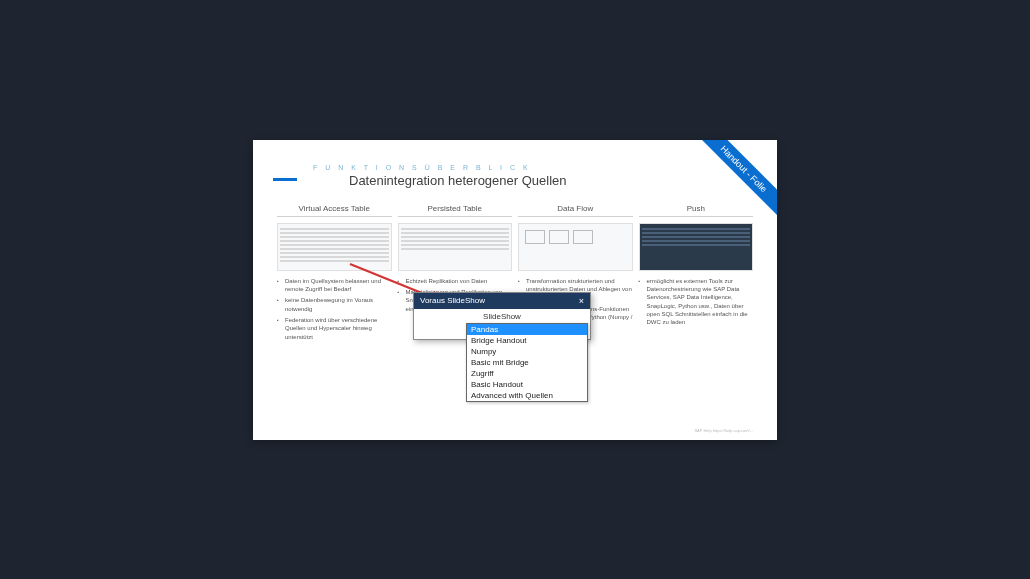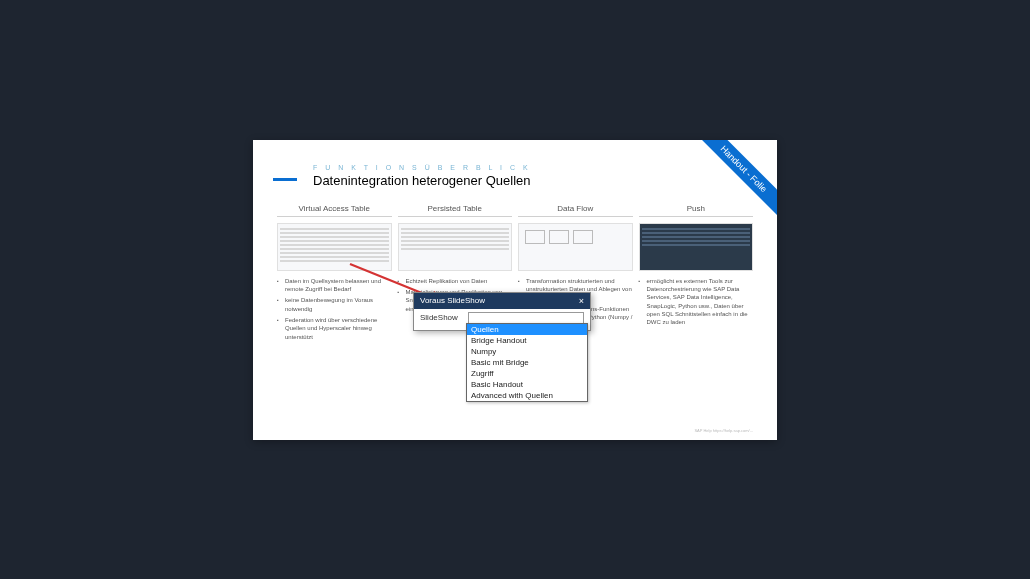--- a/index.html
+++ b/index.html
@@ -39,22 +39,23 @@
     }
     .eyebrow {
       font-size: 7px;
       letter-spacing: 3px;
       color: #7ab5d4;
       font-weight: 400;
       margin-bottom: 2px;
     }
     .title {
       font-size: 13px;
-      color: #000000;
+      color: #404040;
       font-weight: 400;
+      margin-left: 36px;
     }
     .title-bar {
       position: absolute;
       left: 20px;
       top: 38px;
       width: 24px;
       height: 3px;
       background: #0a6ed1;
     }
     .columns {
@@ -144,20 +145,21 @@
     }
     .dialog-close {
       cursor: pointer;
       font-size: 9px;
     }
     .dialog-body {
       padding: 3px 6px 6px 6px;
       display: flex;
       align-items: center;
       gap: 10px;
+      flex-direction: column;
     }
     .dialog-label {
       font-size: 8px;
       color: #333;
     }
     .dialog-field {
       flex: 1;
       height: 12px;
       border: 1px solid #999;
       background: #fff;
@@ -291,21 +293,21 @@
   <div class="dialog">
     <div class="dialog-title">
       <span>Voraus SlideShow</span>
       <span class="dialog-close">×</span>
     </div>
     <div class="dialog-body">
       <span class="dialog-label">SlideShow</span>
       <div class="dialog-field"></div>
     </div>
     <div class="dropdown">
-      <div class="dropdown-item selected">Quellen</div>
+      <div class="dropdown-item selected">Pandas</div>
       <div class="dropdown-item">Bridge Handout</div>
       <div class="dropdown-item">Numpy</div>
       <div class="dropdown-item">Basic mit Bridge</div>
       <div class="dropdown-item">Zugriff</div>
       <div class="dropdown-item">Basic Handout</div>
       <div class="dropdown-item">Advanced with Quellen</div>
     </div>
   </div>
 
 </div>

